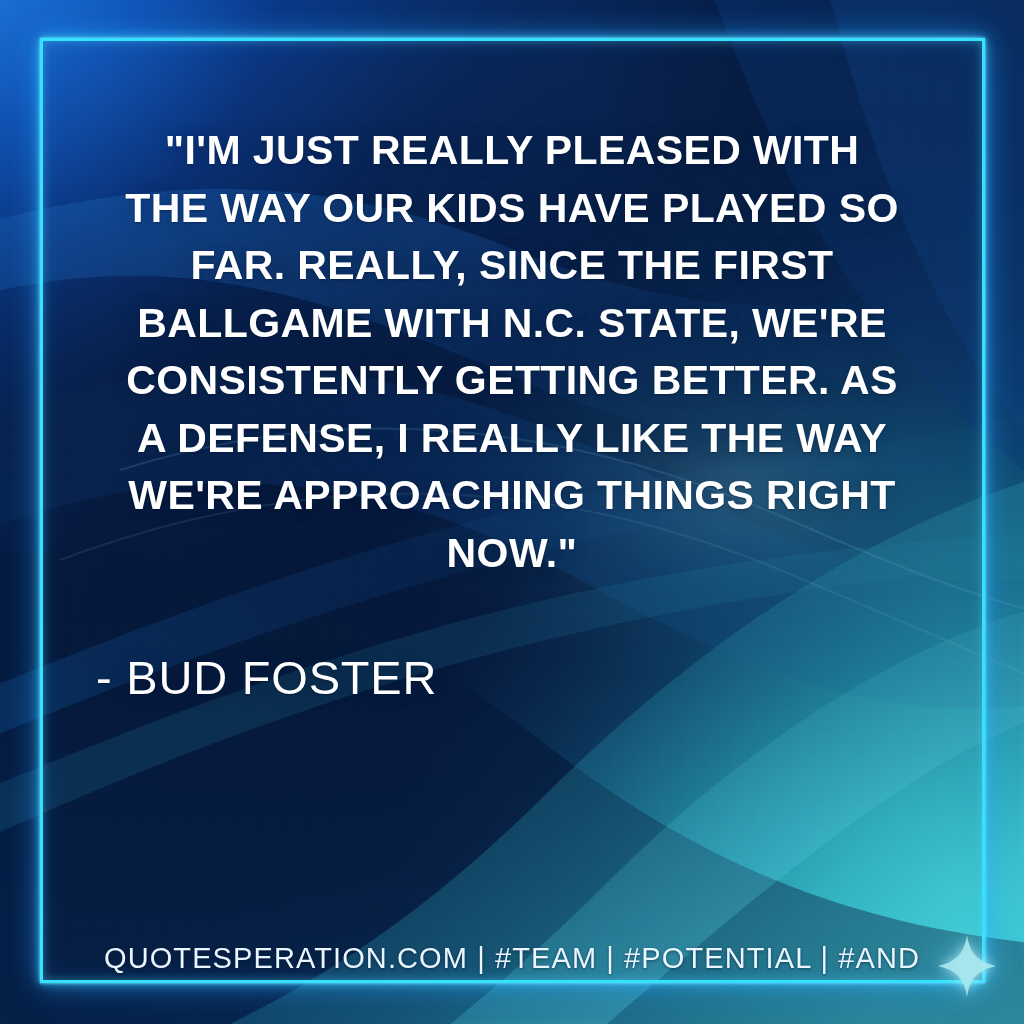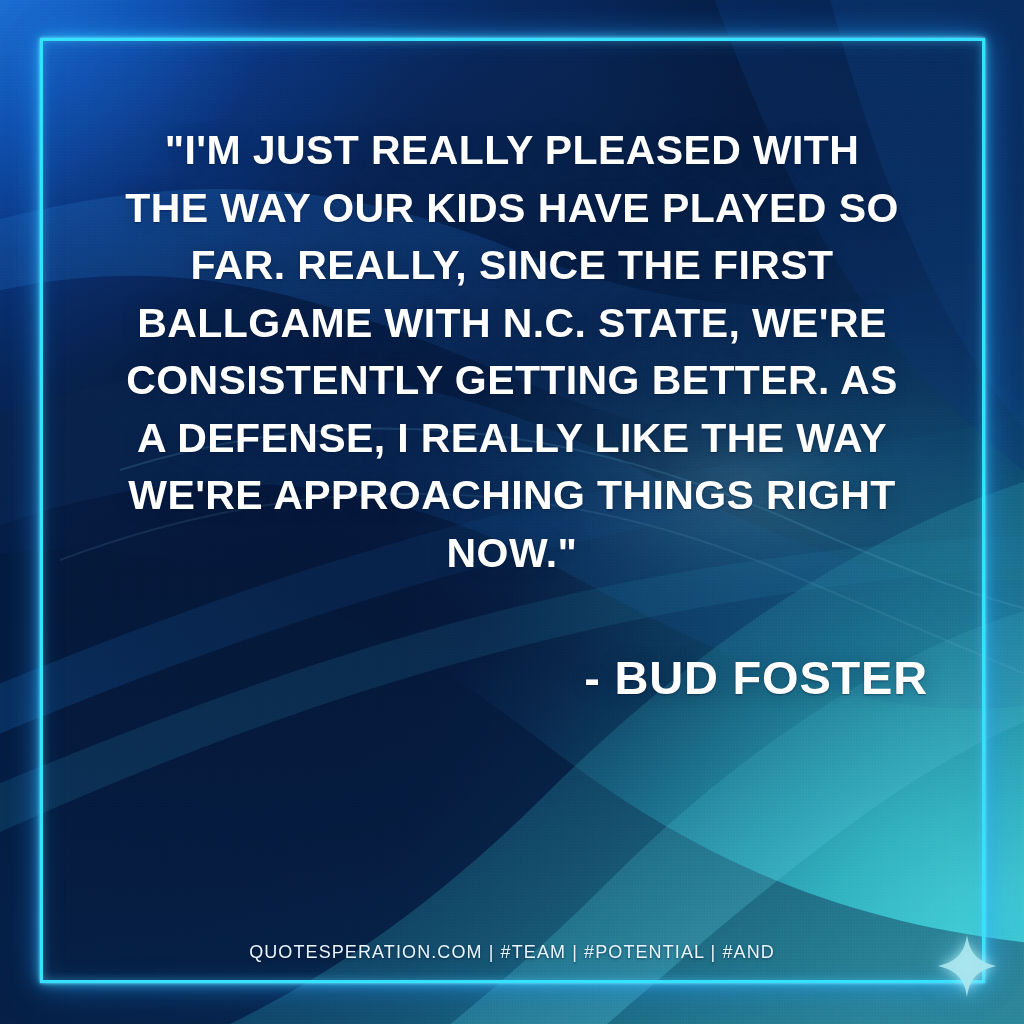--- a/index.html
+++ b/index.html
@@ -141,38 +141,38 @@
       0 1px 2px rgba(0,20,50,0.45),
       0 0 18px rgba(0,25,60,0.30);
     white-space: pre-line;
   }
 
   #attribution {
     position: absolute;
     left: 96px;
     right: 96px;
     top: 650px;
-    text-align: right;
+    text-align: left;
     color: #ffffff;
     font-size: 47px;
-    font-weight: 700;
+    font-weight: 400;
     letter-spacing: 0.8px;
     text-shadow:
       0 1px 2px rgba(0,20,50,0.45),
       0 0 18px rgba(0,25,60,0.30);
   }
 
   #footer {
     position: absolute;
     left: 0;
     right: 0;
     top: 942px;
     text-align: center;
     color: #e9f6ff;
-    font-size: 18px;
+    font-size: 29px;
     font-weight: 300;
     letter-spacing: 1.1px;
     text-shadow: 0 1px 3px rgba(0,20,50,0.55);
   }
 
   
   #sparkle {
     position: absolute;
     left: 938px;
     top: 935px;

